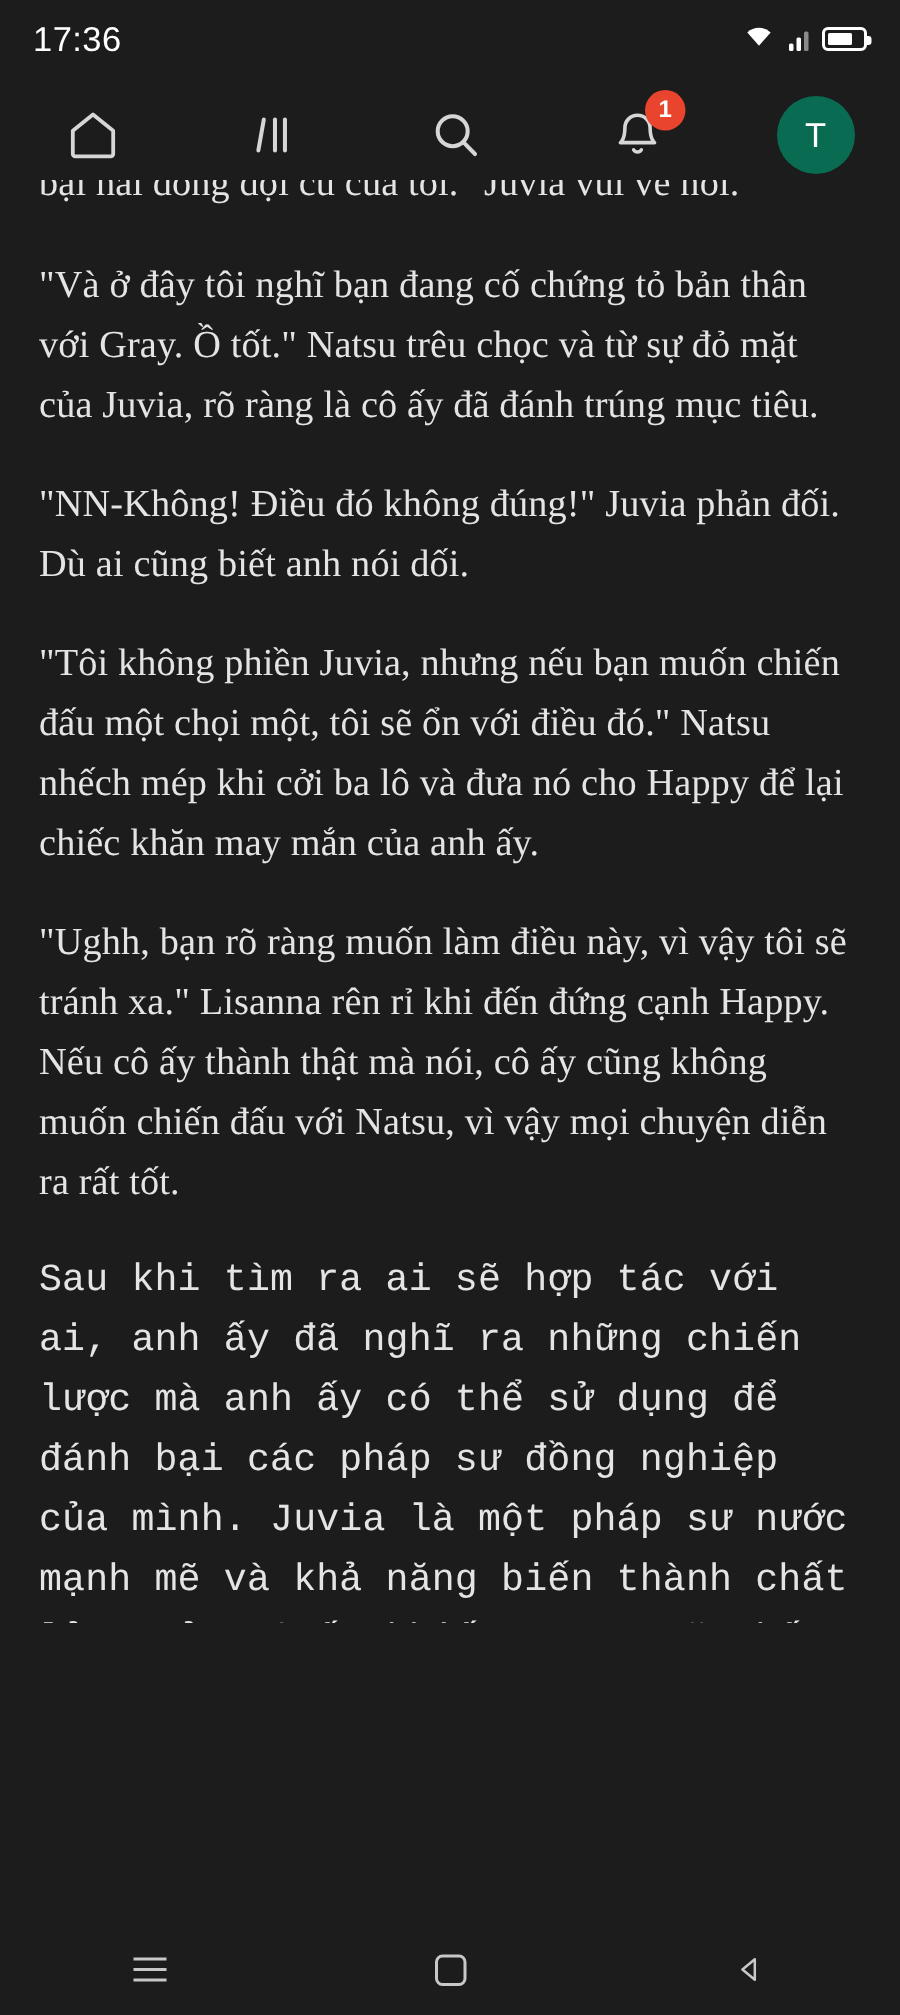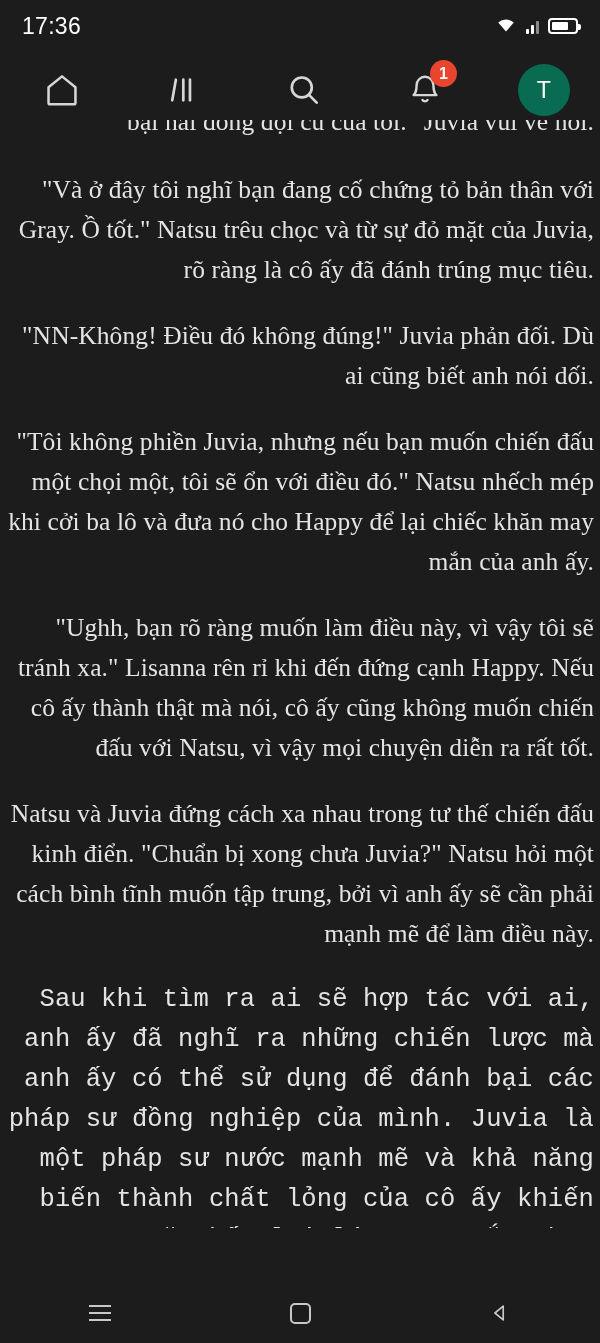--- a/index.html
+++ b/index.html
@@ -116,24 +116,23 @@
     letter-spacing: 0.5px;
   }
 
   
   .reader {
     position: absolute;
     top: 120px;
     left: 0;
     right: 0;
     bottom: 60px;
-    padding: 0 6px;
+    padding: 0 26px;
     overflow: hidden;
     color: #e6e6e6;
-    text-align: right;
   }
   .reader p {
     font-size: 25.5px;
     line-height: 40px;
     margin: 0 0 26px 0;
     color: #e4e4e4;
     font-family: "Liberation Serif", serif;
     letter-spacing: 0.1px;
   }
   .reader p.clipped-top {
@@ -236,21 +235,20 @@
 
   <div class="avatar">T</div>
 </div>
 
 <div class="reader">
   <p class="clipped-top">bại hai đồng đội cũ của tôi." Juvia vui vẻ nói.</p>
   <p>"Và ở đây tôi nghĩ bạn đang cố chứng tỏ bản thân với Gray. Ồ tốt." Natsu trêu chọc và từ sự đỏ mặt của Juvia, rõ ràng là cô ấy đã đánh trúng mục tiêu.</p>
   <p>"NN-Không! Điều đó không đúng!" Juvia phản đối. Dù ai cũng biết anh nói dối.</p>
   <p>"Tôi không phiền Juvia, nhưng nếu bạn muốn chiến đấu một chọi một, tôi sẽ ổn với điều đó." Natsu nhếch mép khi cởi ba lô và đưa nó cho Happy để lại chiếc khăn may mắn của anh ấy.</p>
   <p>"Ughh, bạn rõ ràng muốn làm điều này, vì vậy tôi sẽ tránh xa." Lisanna rên rỉ khi đến đứng cạnh Happy. Nếu cô ấy thành thật mà nói, cô ấy cũng không muốn chiến đấu với Natsu, vì vậy mọi chuyện diễn ra rất tốt.</p>
-  <p>Natsu và Juvia đứng cách xa nhau trong tư thế chiến đấu kinh điển. "Chuẩn bị xong chưa Juvia?" Natsu hỏi một cách bình tĩnh muốn tập trung, bởi vì anh ấy sẽ cần phải mạnh mẽ để làm điều này.</p>
   <p class="clipped-bottom">Sau khi tìm ra ai sẽ hợp tác với ai, anh ấy đã nghĩ ra những chiến lược mà anh ấy có thể sử dụng để đánh bại các pháp sư đồng nghiệp của mình. Juvia là một pháp sư nước mạnh mẽ và khả năng biến thành chất lỏng của cô ấy khiến Natsu gặp bất lợi lớn. May mắn thay cho Natsu, anh ấy đã có một kế hoạch.</p>
 </div>
 
 <div class="navbar">
   <div class="nav-btn">
     <span class="nav-recent">
         <i></i>
         <i></i>
         <i></i>
       </span>

